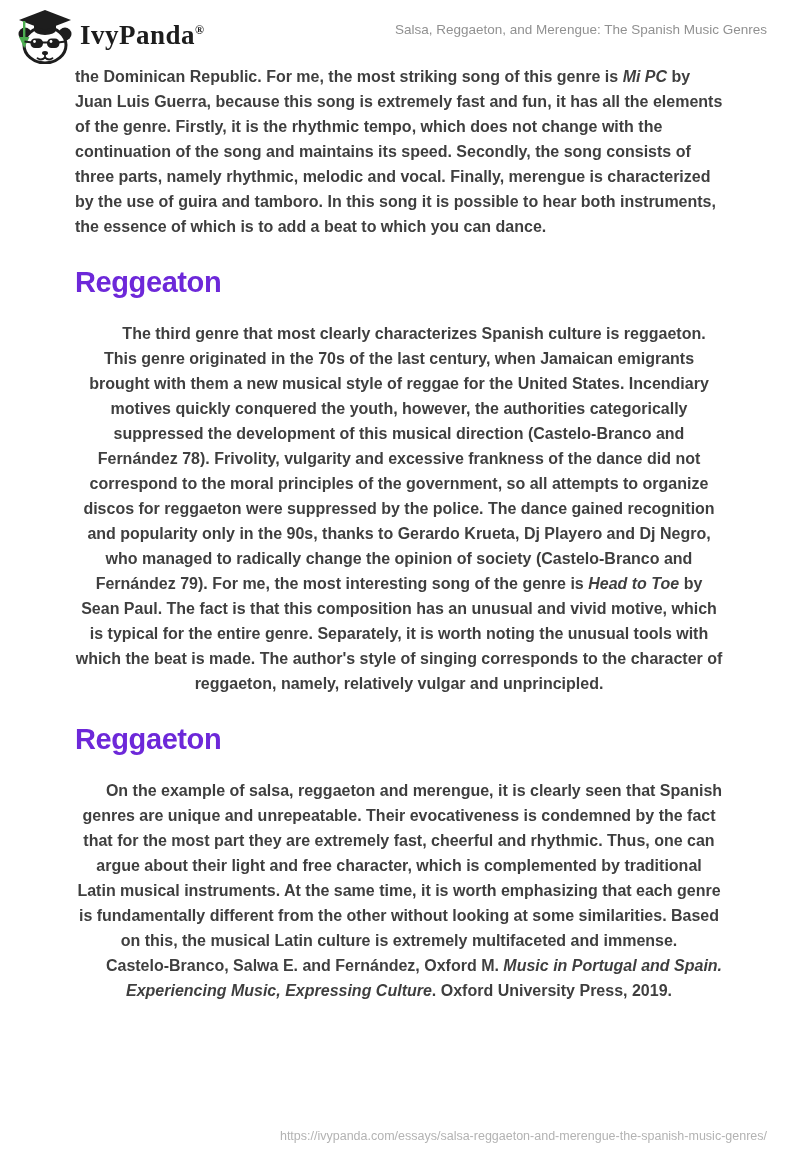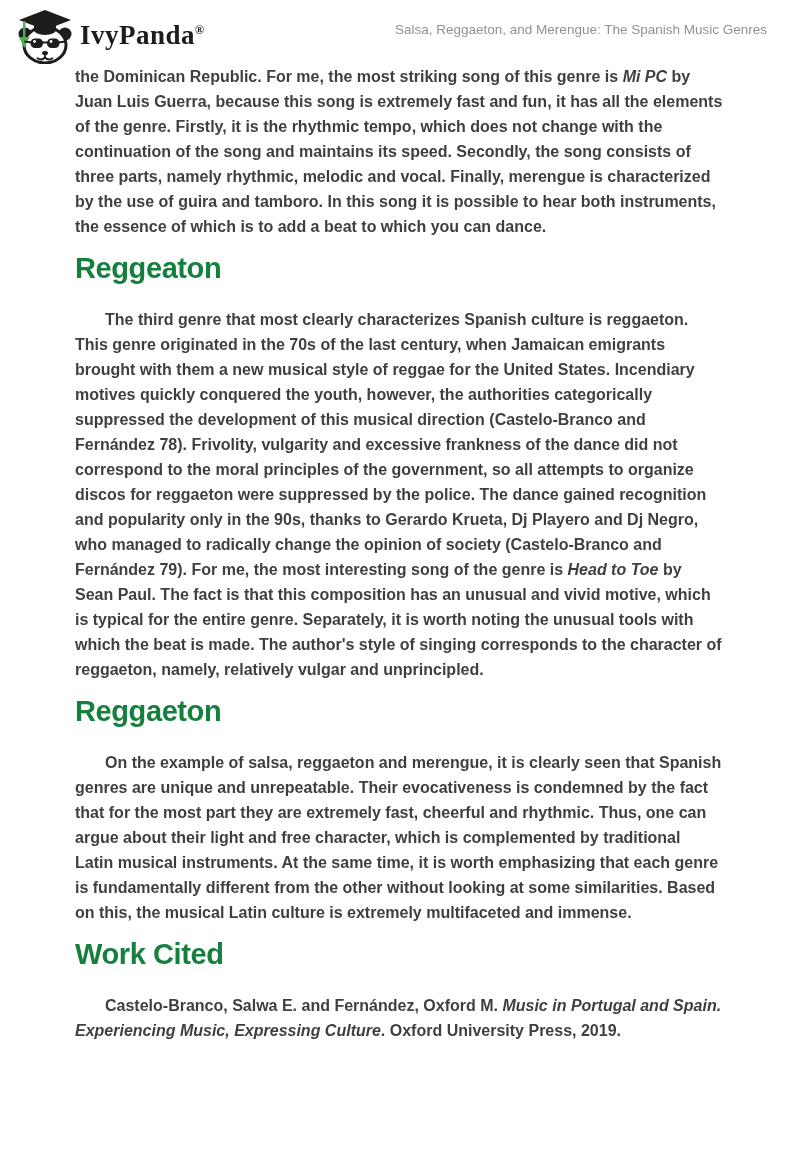--- a/index.html
+++ b/index.html
@@ -50,28 +50,28 @@
   
   .content {
     margin: 0 77px 0 75px;
     width: 648px;
     color: #3f3f3f;
     font-size: 16px;
     line-height: 25px;
     text-align: left;
   }
   .content p { margin: 0; font-weight: bold; }
-  .content p.indent { text-indent: 30px; }
+  .content p.indent { text-indent: 30px; text-align: center; }
   .content h2 {
     font-size: 29px;
     line-height: 35px;
     font-weight: bold;
-    color: #15803d;
+    color: #6d28d9;
     letter-spacing: -0.4px;
-    margin: 12px 0 21px 0;
+    margin: 26px 0 21px 0;
   }
   em { font-style: italic; }
   
   .ftr {
     position: absolute;
     right: 33px;
     bottom: 16px;
   }
   .ftr a {
     font-size: 12.5px;
@@ -121,20 +121,22 @@
     <p><span>the Dominican Republic. For me, the most striking song of this genre is </span><em>Mi PC</em><span> by Juan Luis Guerra, because this song is extremely fast and fun, it has all the elements of the genre. Firstly, it is the rhythmic tempo, which does not change with the continuation of the song and maintains its speed. Secondly, the song consists of three parts, namely rhythmic, melodic and vocal. Finally, merengue is characterized by the use of guira and tamboro. In this song it is possible to hear both instruments, the essence of which is to add a beat to which you can dance.</span></p>
 
     <h2>Reggeaton</h2>
 
     <p class="indent"><span>The third genre that most clearly characterizes Spanish culture is reggaeton. This genre originated in the 70s of the last century, when Jamaican emigrants brought with them a new musical style of reggae for the United States. Incendiary motives quickly conquered the youth, however, the authorities categorically suppressed the development of this musical direction (Castelo-Branco and Fernández 78). Frivolity, vulgarity and excessive frankness of the dance did not correspond to the moral principles of the government, so all attempts to organize discos for reggaeton were suppressed by the police. The dance gained recognition and popularity only in the 90s, thanks to Gerardo Krueta, Dj Playero and Dj Negro, who managed to radically change the opinion of society (Castelo-Branco and Fernández 79). For me, the most interesting song of the genre is </span><em>Head to Toe</em><span> by Sean Paul. The fact is that this composition has an unusual and vivid motive, which is typical for the entire genre. Separately, it is worth noting the unusual tools with which the beat is made. The author's style of singing corresponds to the character of reggaeton, namely, relatively vulgar and unprincipled.</span></p>
 
     <h2>Reggaeton</h2>
 
     <p class="indent">On the example of salsa, reggaeton and merengue, it is clearly seen that Spanish genres are unique and unrepeatable. Their evocativeness is condemned by the fact that for the most part they are extremely fast, cheerful and rhythmic. Thus, one can argue about their light and free character, which is complemented by traditional Latin musical instruments. At the same time, it is worth emphasizing that each genre is fundamentally different from the other without looking at some similarities. Based on this, the musical Latin culture is extremely multifaceted and immense.</p>
 
-    <h2>Work Cited</h2>
 
     <p class="indent"><span>Castelo-Branco, Salwa E. and Fernández, Oxford M. </span><em>Music in Portugal and Spain. Experiencing Music, Expressing Culture</em><span>. Oxford University Press, 2019.</span></p>
 
   </div>
 
+  <div class="ftr">
+    <a>https://ivypanda.com/essays/salsa-reggaeton-and-merengue-the-spanish-music-genres/</a>
+  </div>
 
 </div>
 
 </body></html>

